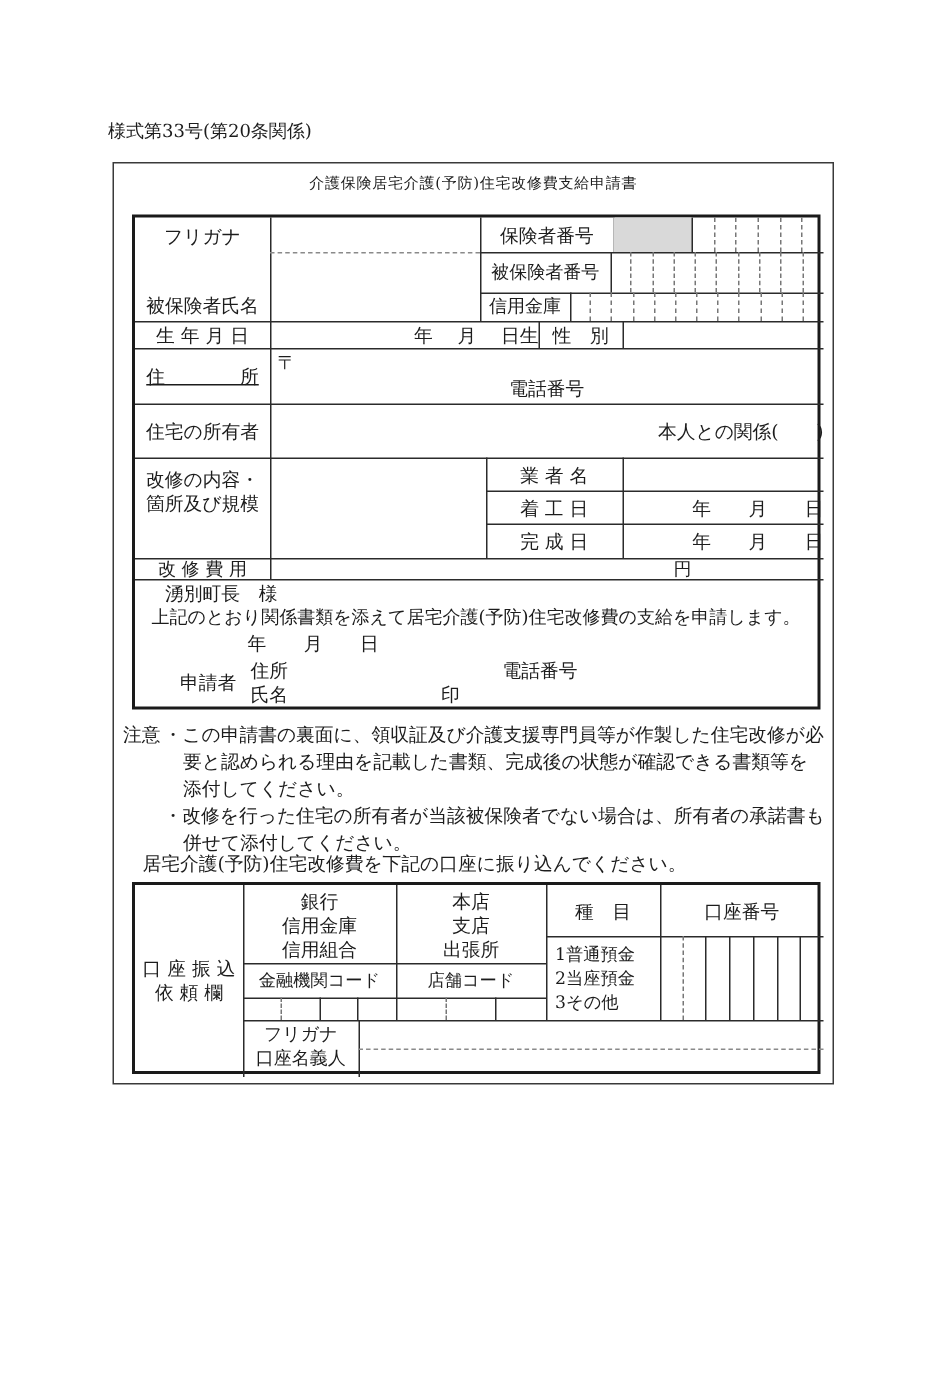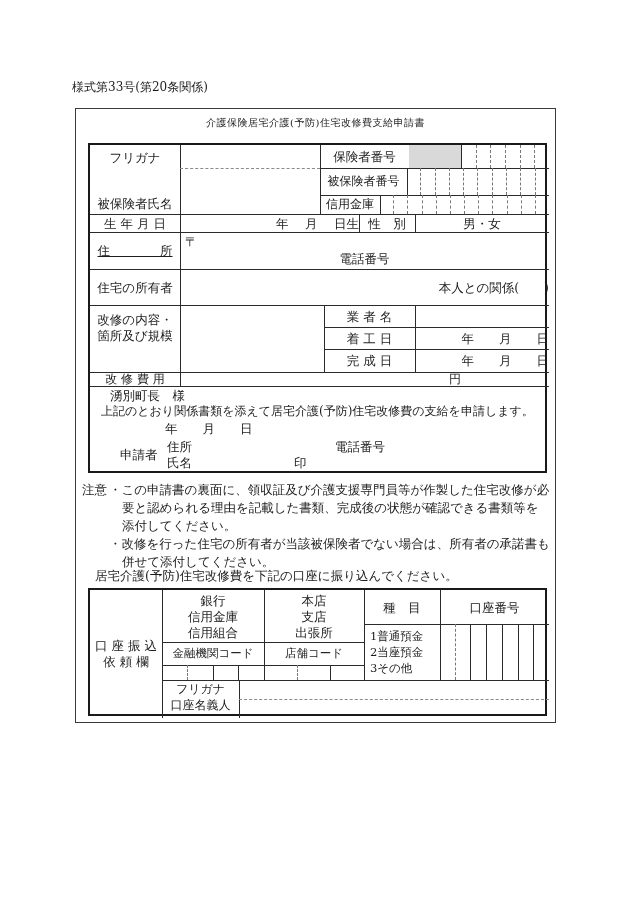--- a/index.html
+++ b/index.html
@@ -109,21 +109,20 @@
         <div class="dcell"></div>
         <div class="dcell"></div>
         <div class="dcell"></div>
         <div class="dcell"></div>
         <div class="dcell"></div>
       </div>
 
     <div class="t" style="left:0; top:69px; width:90px; height:18px;">生 年 月 日</div>
     <div class="t tr" style="left:90px; top:69px; width:179px; height:18px; padding-right:8px;">年　 月　 日生</div>
     <div class="t" style="left:269px; top:69px; width:56px; height:18px;">性　別</div>
-    <div class="t" style="left:325px; top:69px; width:134px; height:18px;">男・女</div>
 
     <div class="t" style="left:0; top:87px; width:90px; height:37px;text-decoration:underline;">住　　　　所</div>
     <div class="t tl" style="left:95px; top:89px; width:30px; height:14px;">〒</div>
     <div class="box" style="left:91px; top:88px; width:367px; height:35px;"></div>
     <div class="t" style="left:90px; top:105px; width:369px; height:16px;">電話番号</div>
 
     <div class="t" style="left:0; top:124px; width:90px; height:36px;">住宅の所有者</div>
     <div class="t tr" style="left:90px; top:124px; width:369px; height:36px; padding-right:7px;">本人との関係(　　)</div>
 
     <div class="stack" style="left:0; top:167px; width:90px;">

